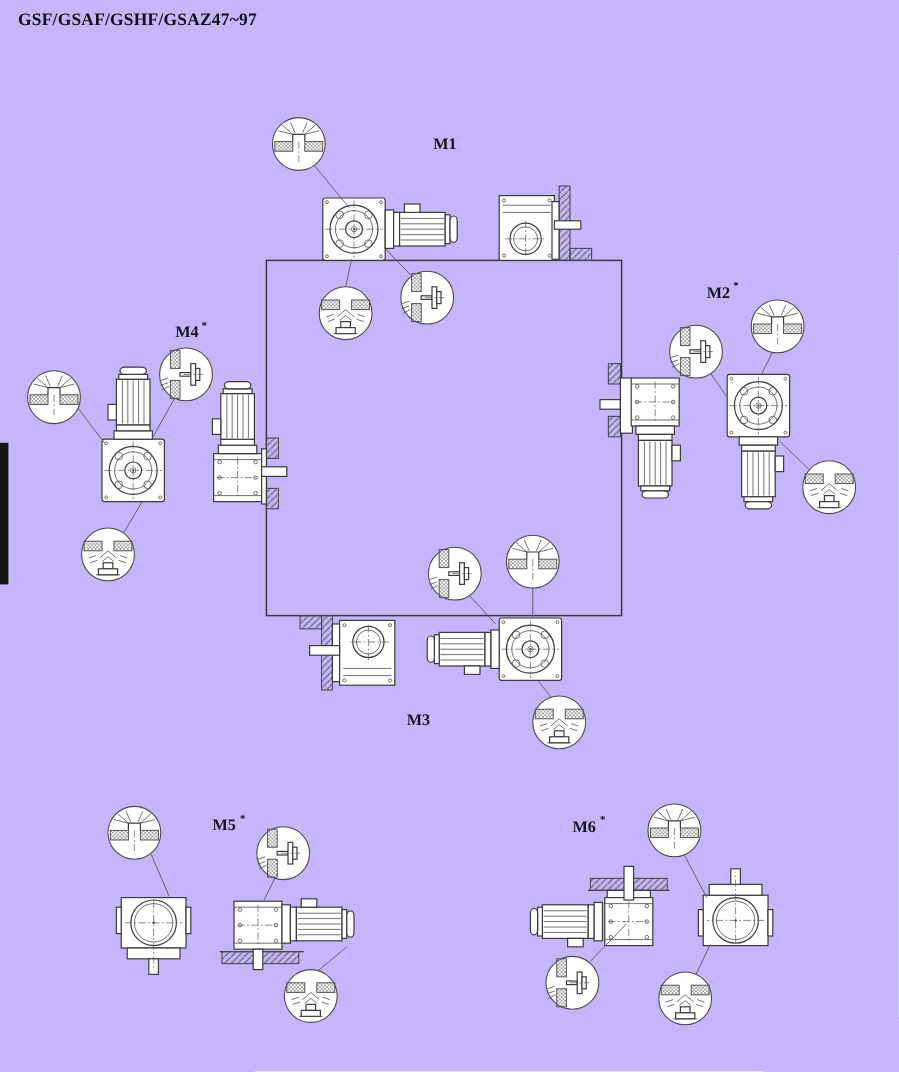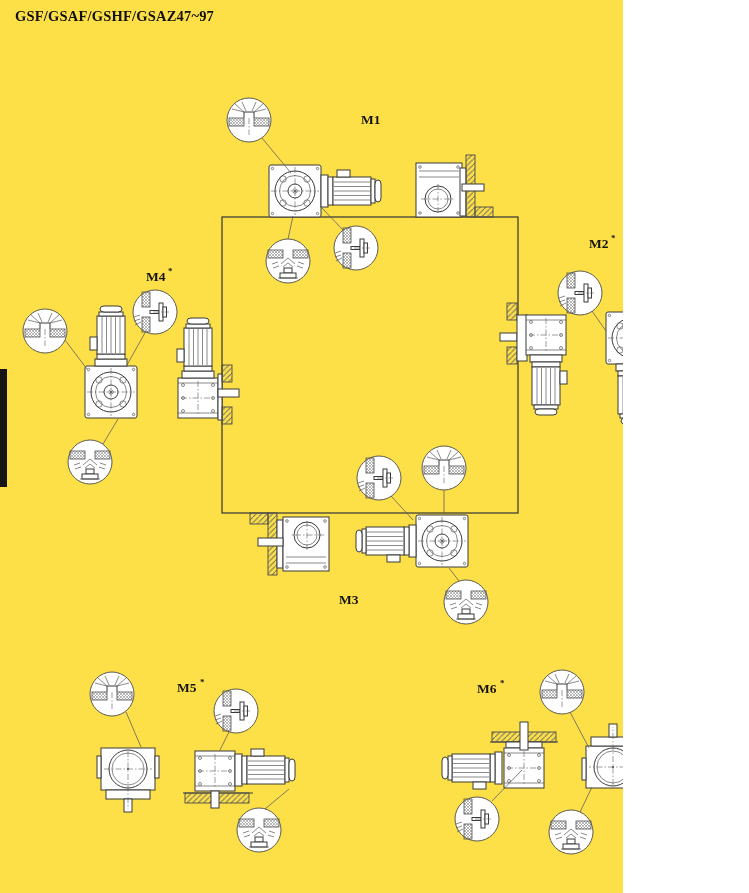--- a/index.html
+++ b/index.html
@@ -1,19 +1,19 @@
 <!DOCTYPE html>
 <html><head>
 <meta charset="utf-8">
 <style>
   html,body{margin:0;padding:0;background:#fff;}
   .page{
     position:relative;
-    width:623px;height:893px;
-    background:#fde047;
+    width:749px;height:893px;
+    background:#c4b5fd;
     font-family:"Liberation Serif", serif;
     overflow:hidden;
   }
   svg{display:block;}
   .ln     {stroke:#3a3a3a;stroke-width:1;fill:none;}
   .lnf    {stroke:#3a3a3a;stroke-width:1;fill:#ffffff;}
   .thin   {stroke:#4a4a4a;stroke-width:.65;fill:none;}
   .dash   {stroke:#5a5a5a;stroke-width:.6;fill:none;stroke-dasharray:6 2 1.5 2;}
   .leader {stroke:#5f5f5f;stroke-width:.8;fill:none;}
   .dot    {fill:#3a3a3a;stroke:none;}

